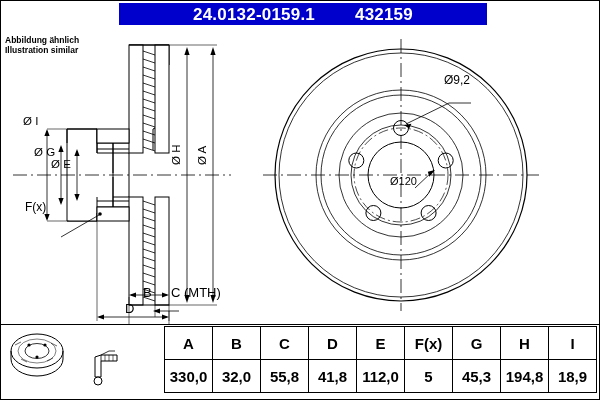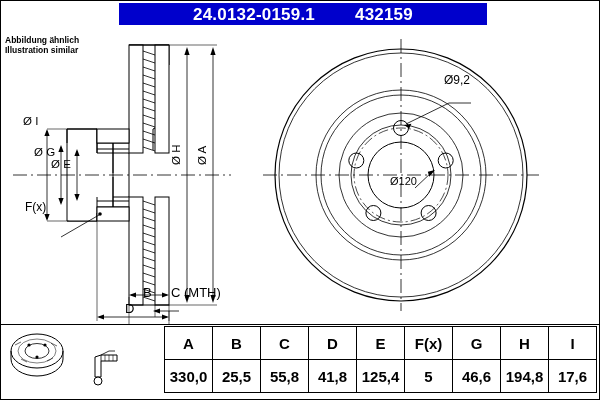--- a/index.html
+++ b/index.html
@@ -319,26 +319,26 @@
         <th>C</th>
         <th>D</th>
         <th>E</th>
         <th>F(x)</th>
         <th>G</th>
         <th>H</th>
         <th>I</th>
       </tr>
       <tr>
         <td>330,0</td>
-        <td>25,5</td>
+        <td>32,0</td>
         <td>55,8</td>
         <td>41,8</td>
-        <td>125,4</td>
+        <td>112,0</td>
         <td>5</td>
-        <td>46,6</td>
+        <td>45,3</td>
         <td>194,8</td>
-        <td>17,6</td>
+        <td>18,9</td>
       </tr>
     </tbody>
       </table>
   </div>
 
 </div>
 
 </body></html>

